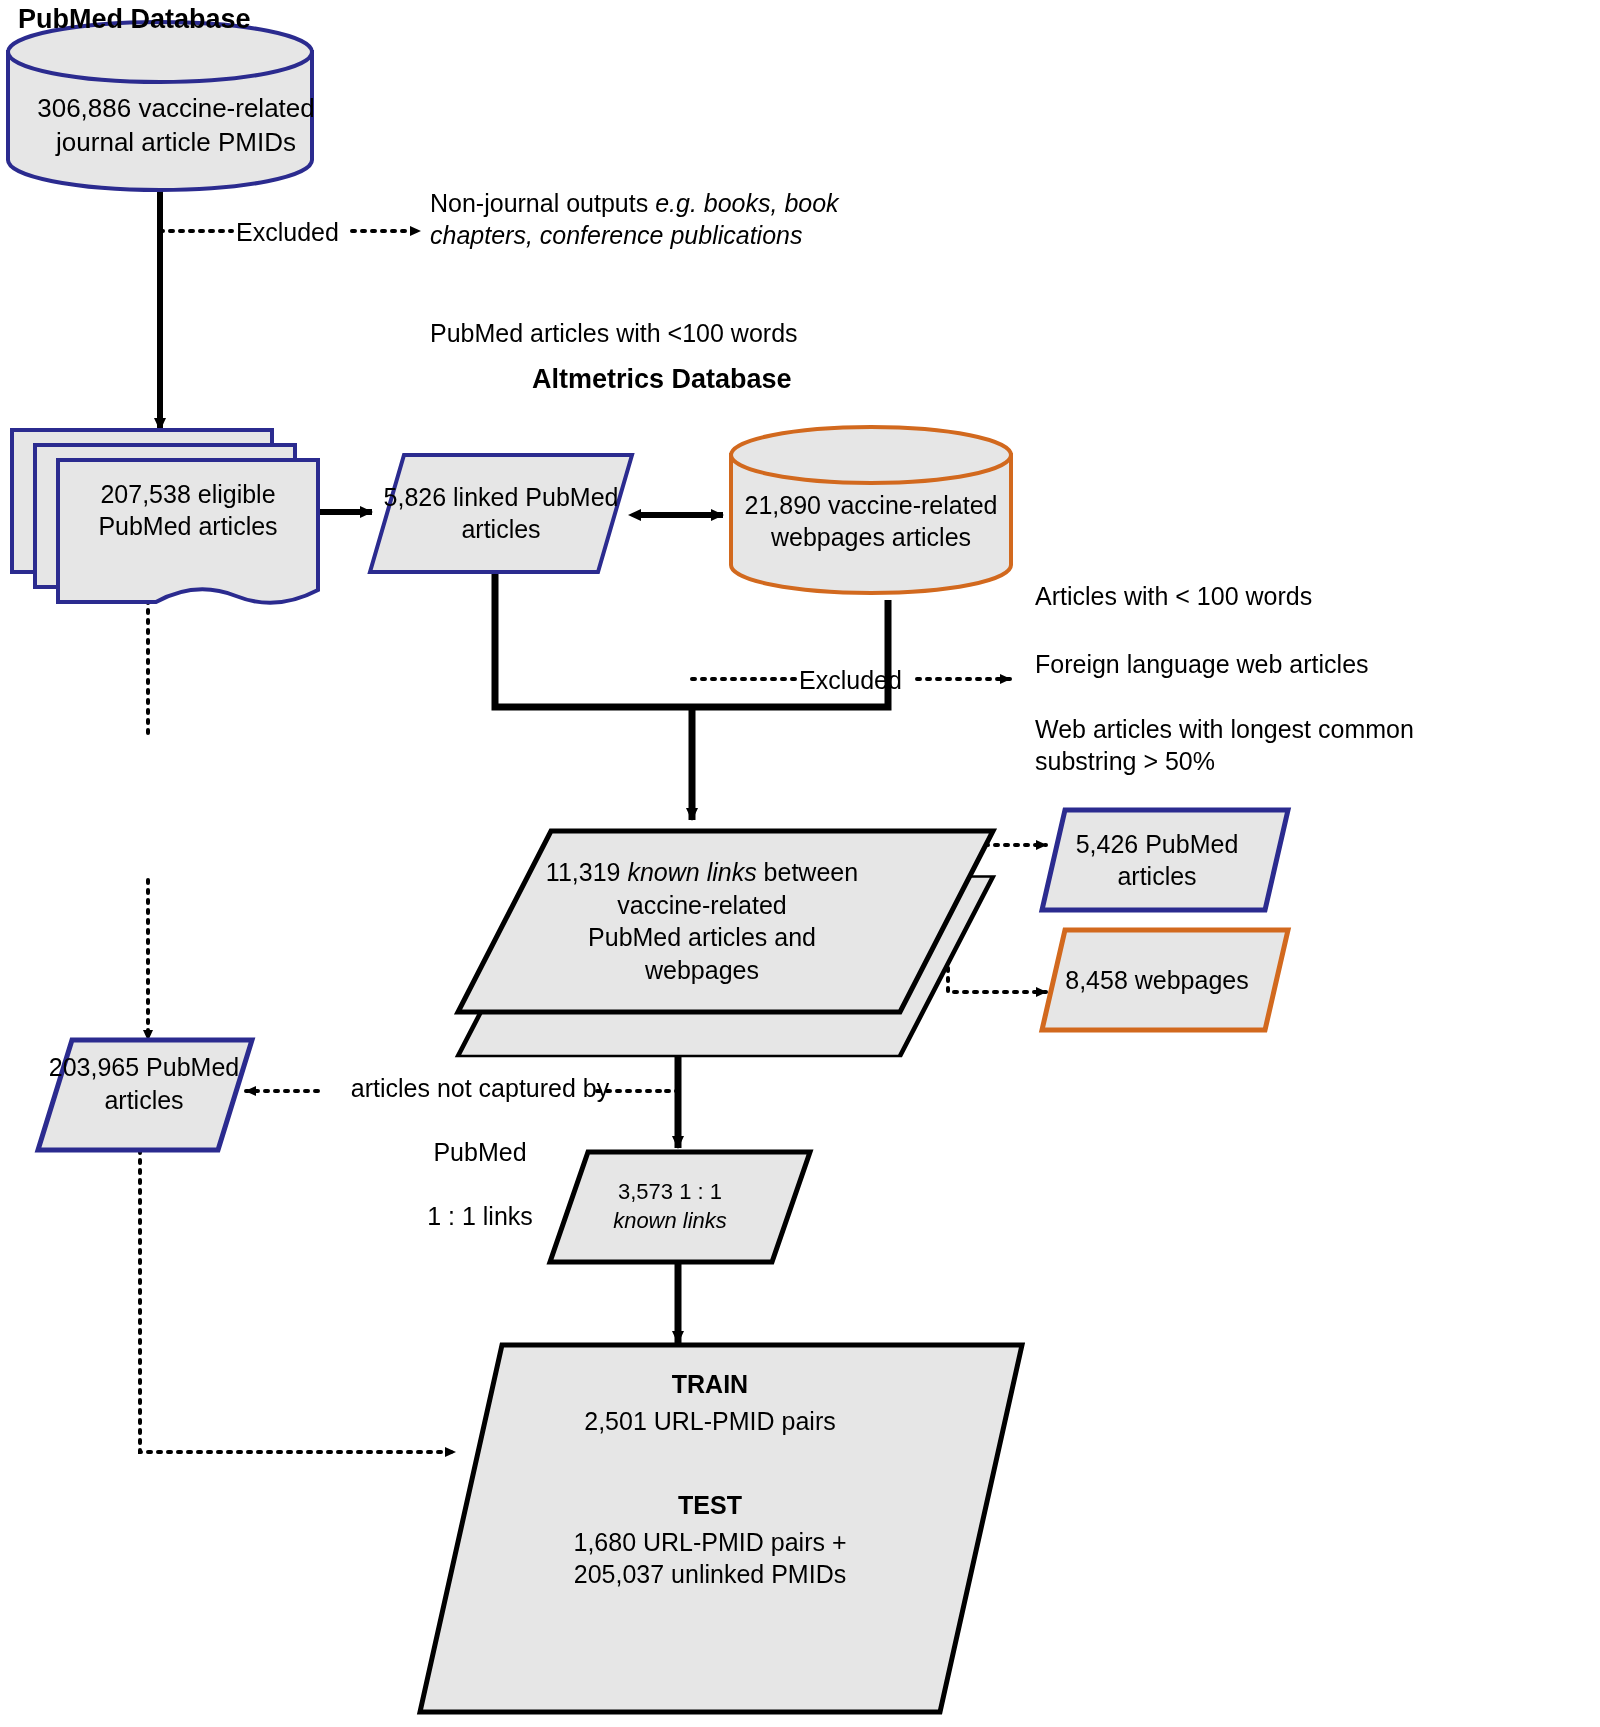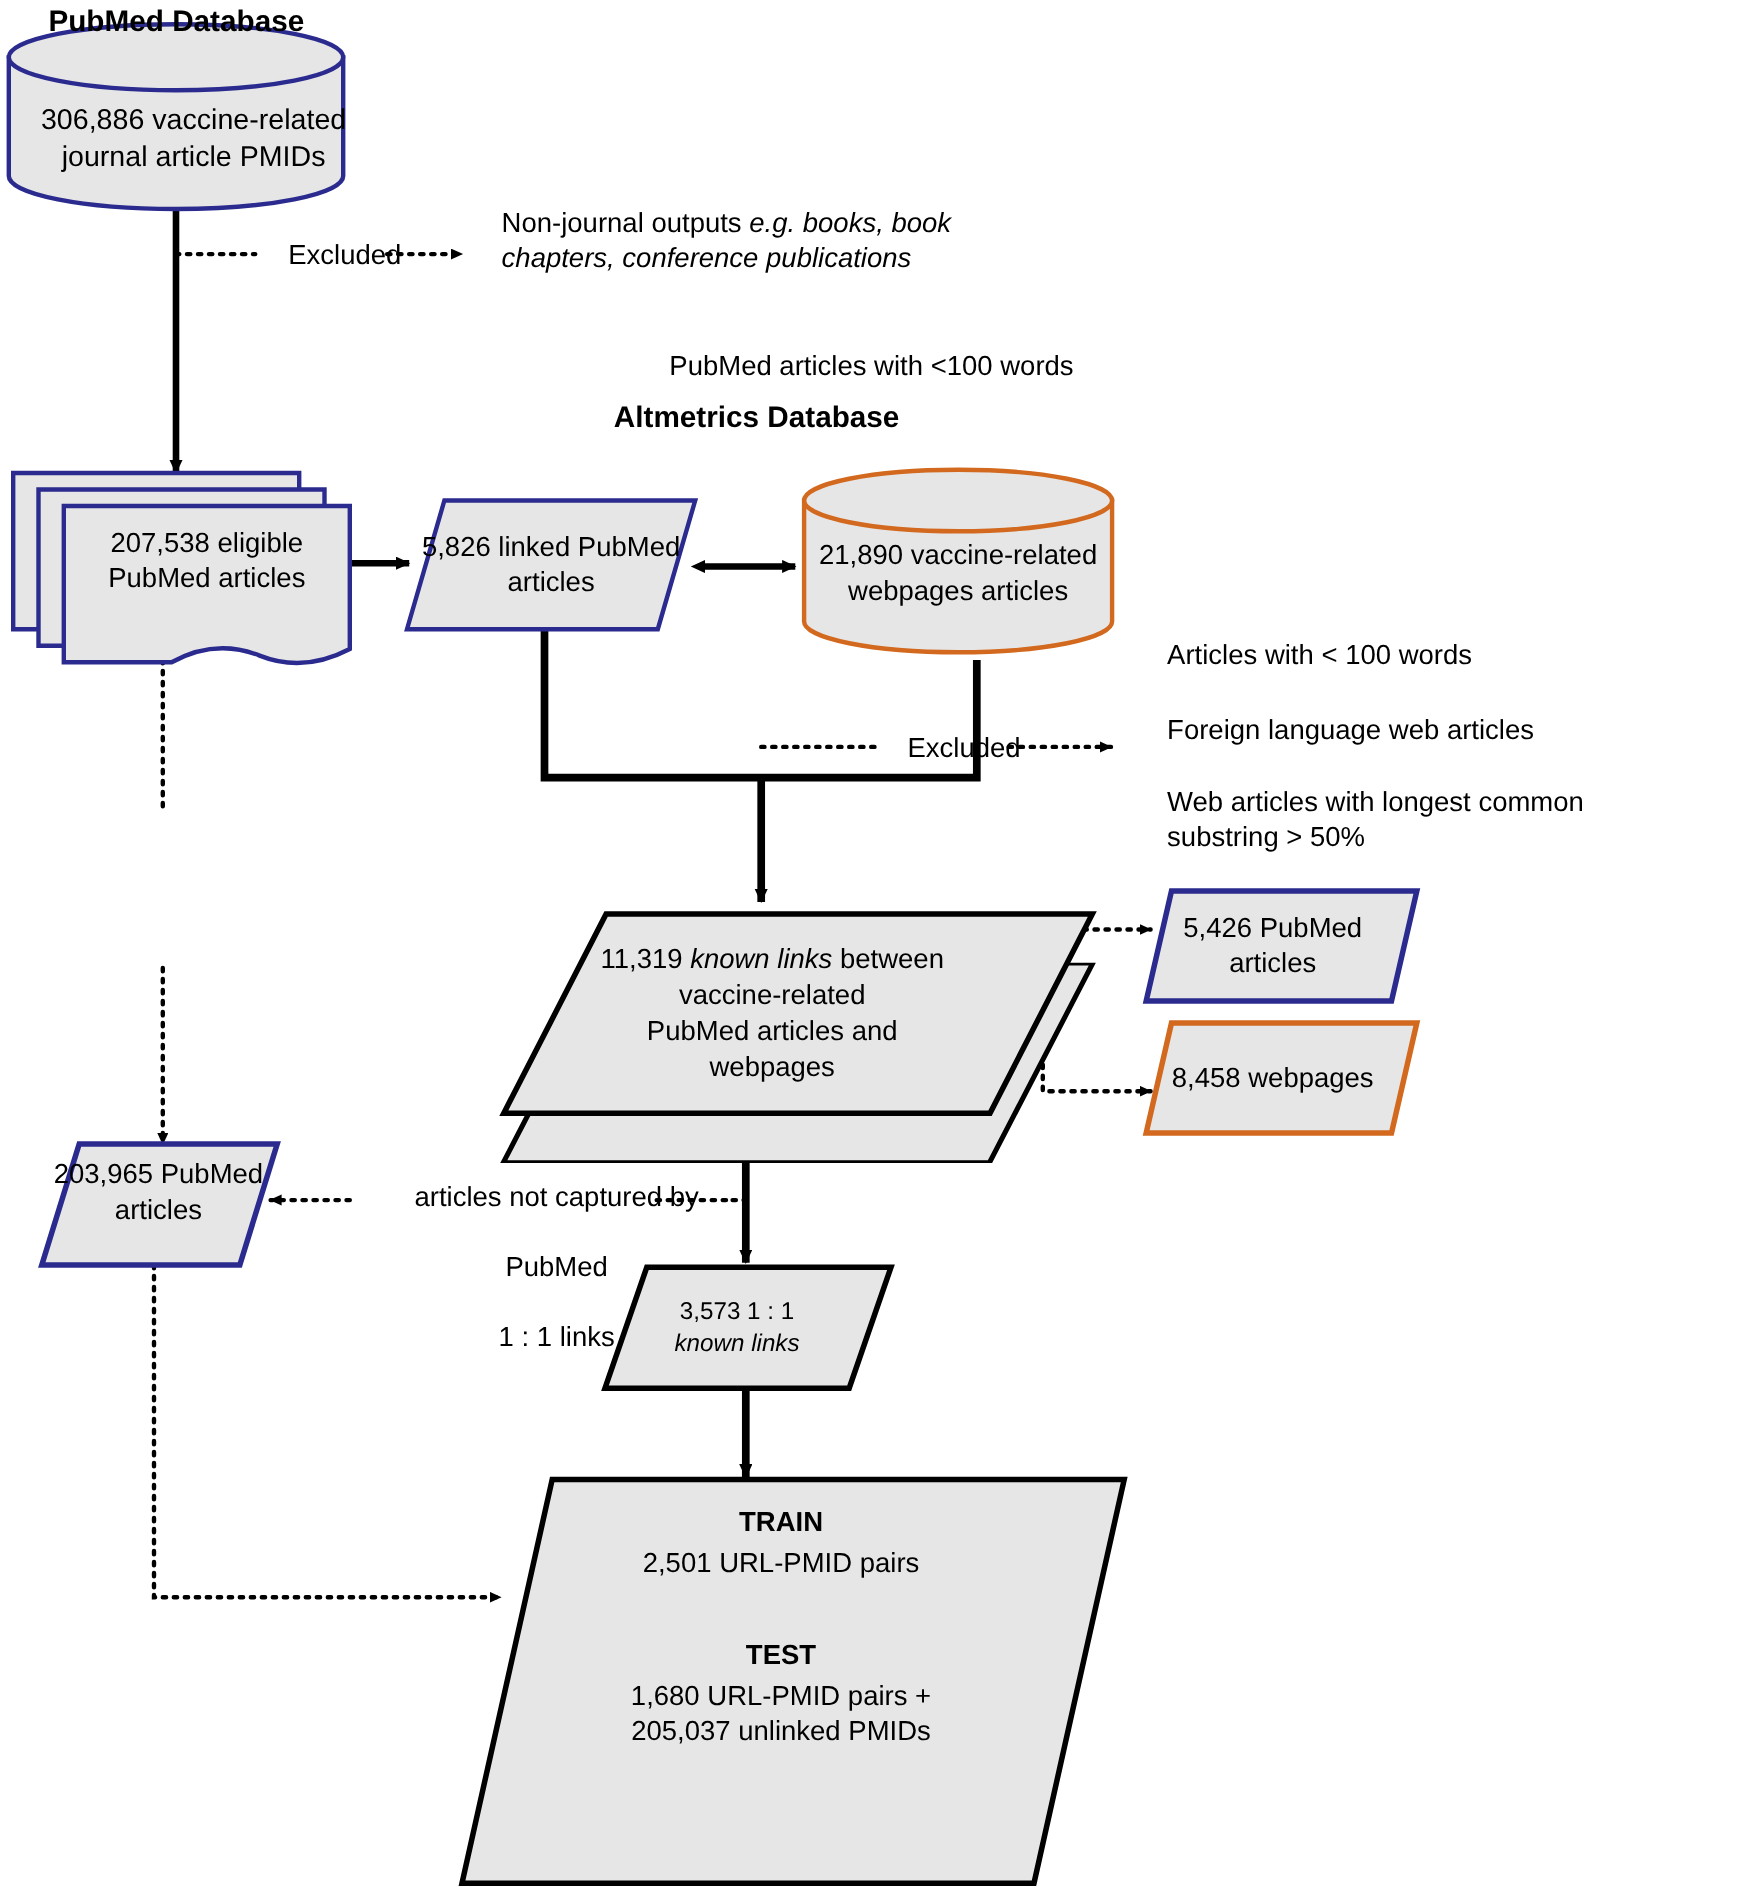--- a/index.html
+++ b/index.html
@@ -1,19 +1,19 @@
 <!DOCTYPE html>
 <html><head>
 <meta charset="utf-8">
 <style>
   html,body{margin:0;padding:0;background:#ffffff;}
   body{width:1600px;height:1727px;position:relative;overflow:hidden;
        font-family:"Liberation Sans","DejaVu Sans",sans-serif;color:#000;}
   #canvas{position:absolute;left:0;top:0;width:1600px;height:1727px;}
-  .lbl{position:absolute;line-height:1.28;white-space:pre-line;margin-left:26px;}
+  .lbl{position:absolute;line-height:1.28;white-space:pre-line;}
   .ctr{text-align:center;}
   .bold{font-weight:bold;}
   .ital{font-style:italic;}
   svg{position:absolute;left:0;top:0;}
   .shp-text{position:absolute;display:flex;align-items:center;justify-content:center;
             text-align:center;line-height:1.3;pointer-events:none;}
 </style>
 </head>
 <body>
 
@@ -191,21 +191,21 @@
 
 <div class="lbl ctr" style="left:300px;top:1040px;width:360px;font-size:25px;">
   <div>articles not captured by</div>
   <div>PubMed</div>
   <div>1 : 1 links</div>
 </div>
 
 <div class="lbl" style="left:430px;top:155px;width:520px;font-size:25px;">
   <div><span>Non-journal outputs </span><span class="ital" style="white-space:pre-line;">e.g. books, book
 chapters, conference publications</span></div>
-  <div style="margin-top:34px;text-align:right;">PubMed articles with &lt;100 words</div>
+  <div style="margin-top:34px;">PubMed articles with &lt;100 words</div>
 </div>
 
 <div class="lbl" style="left:1035px;top:580px;width:520px;font-size:25px;">Articles with &lt; 100 words</div>
 <div class="lbl" style="left:1035px;top:648px;width:540px;font-size:25px;">Foreign language web articles</div>
 <div class="lbl" style="left:1035px;top:713px;width:560px;font-size:25px;">Web articles with longest common
 substring &gt; 50%</div>
 
 </div>
 
 </body></html>

